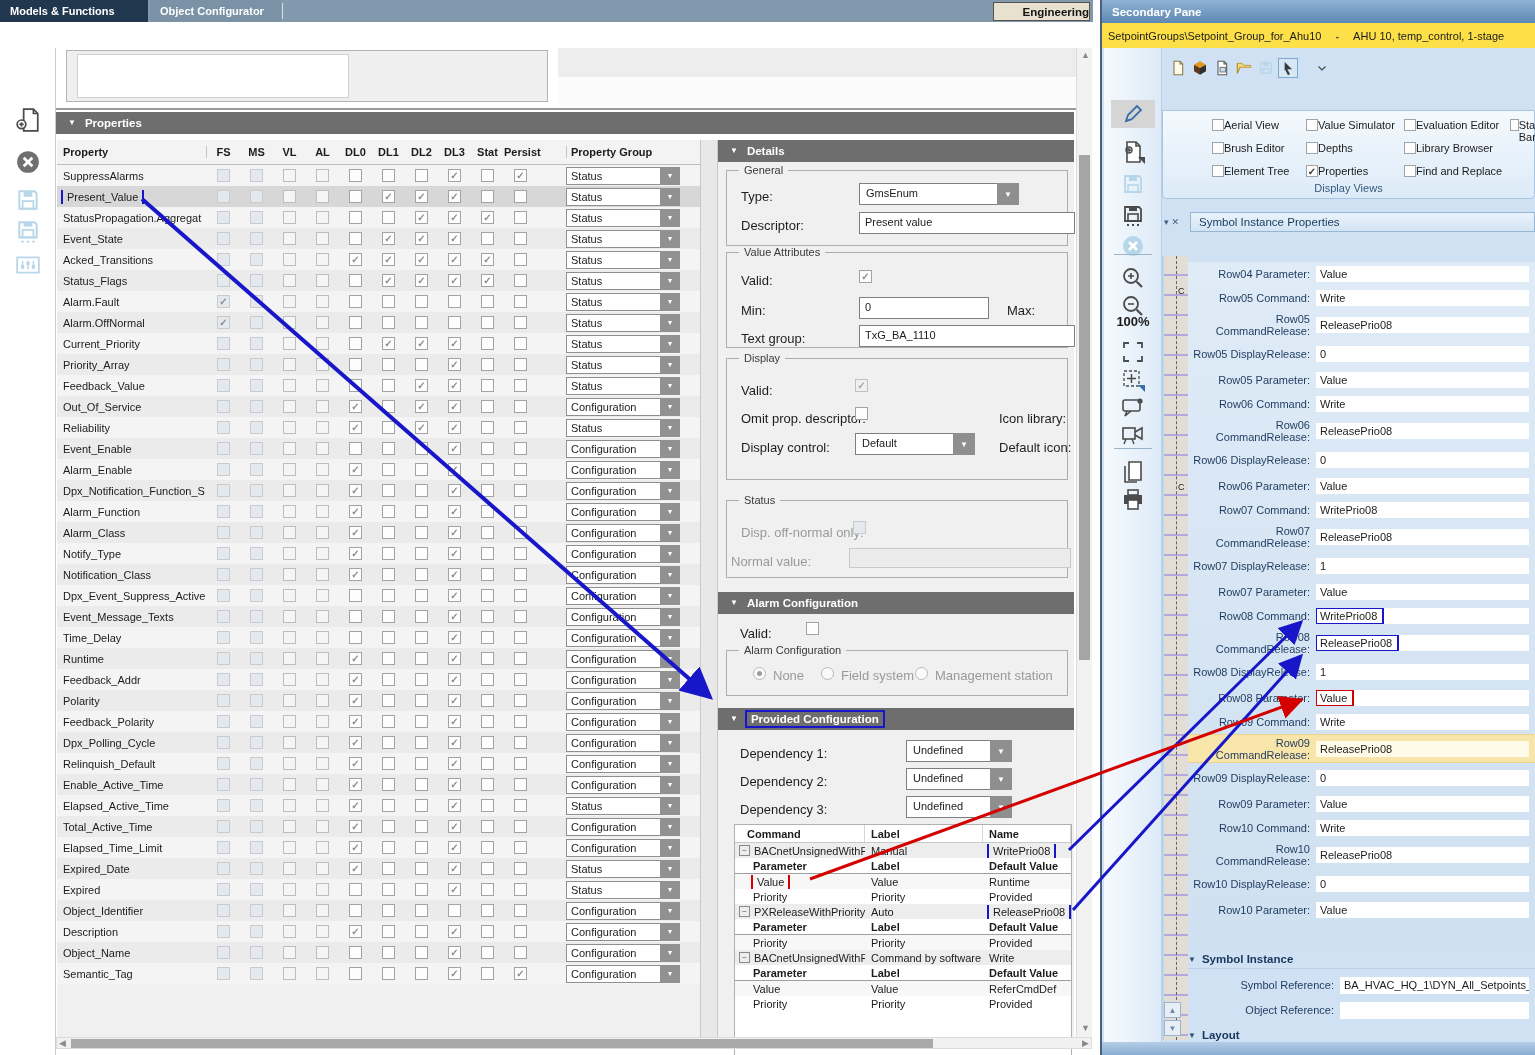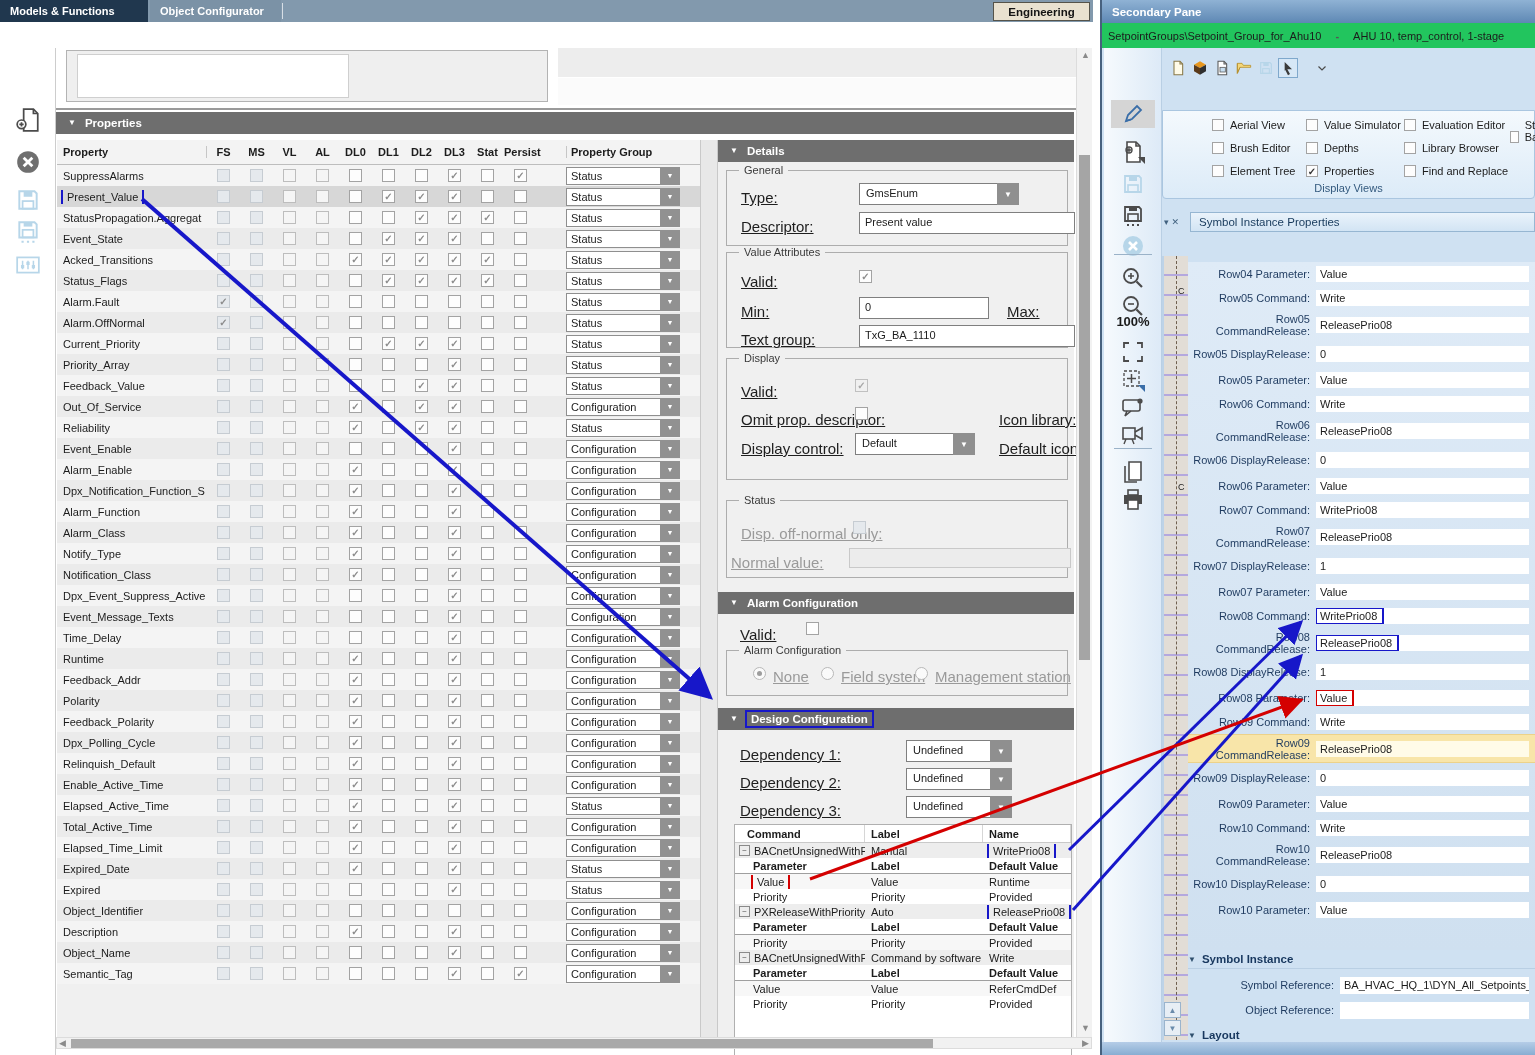--- a/index.html
+++ b/index.html
@@ -9,21 +9,21 @@
 
   
   #topbar{left:0;top:0;width:1093px;height:22px;background:#8299ad;}
   .toptab{position:absolute;top:0;height:22px;color:#fff;font-weight:bold;font-size:11px;
           display:flex;align-items:center;padding:0 10px;box-sizing:border-box;}
   #tab-models{left:0;width:148px;background:#20374e;}
   #tab-objconf{left:150px;width:131px;background:#7b92a6;}
   .topdiv{position:absolute;top:3px;width:1px;height:16px;background:#d7dee5;}
   #eng-btn{position:absolute;left:993px;top:2px;width:97px;height:19px;background:#e9e1d0;
            border:1px solid #55534a;color:#141414;font-weight:bold;font-size:11.5px;
-           display:flex;align-items:center;justify-content:center;box-sizing:border-box;}
+           display:flex;align-items:center;justify-content:flex-end;box-sizing:border-box;}
   #title-row{left:0;top:22px;width:1093px;height:26px;background:#fff;}
   #subtitle{position:absolute;left:8px;top:7px;font-size:11px;color:#1a1a1a;}
 
   
   #main-toolbar{left:0;top:48px;width:56px;height:1007px;background:#fff;border-right:1px solid #cdcdcd;box-sizing:border-box;}
   .tbtn{position:absolute;left:14px;width:28px;height:28px;display:flex;align-items:center;justify-content:center;}
   .icn{display:inline-block;line-height:0;}
   .c-drk{color:#4b4b4b;} .c-mid{color:#6f6f6f;} .c-dis{color:#b7d6e9;} .c-pen{color:#3a6ea8;}
 
   
@@ -59,21 +59,21 @@
   .cb.on::after{content:"\2713";}
   .cb.dcheck{background:#f0f0f0;border-color:#c0c0c0;color:#a7a7a7;}
 
   
   #splitter{left:700px;top:140px;width:18px;height:897px;background:#e8e8e8;border-left:1px solid #c9c9c9;border-right:1px solid #c9c9c9;box-sizing:border-box;}
 
   
   #details-col{left:718px;top:140px;width:356px;height:897px;background:#f0f0f0;}
   .fset{position:absolute;border:1px solid #adadad;box-sizing:border-box;}
   .fset>.leg{position:absolute;top:-7px;left:12px;background:#f0f0f0;padding:0 5px;font-size:11px;color:#3a3a3a;}
-  .lbl{position:absolute;font-size:15px;color:#1e1e1e;white-space:nowrap;text-decoration:underline;}
+  .lbl{position:absolute;font-size:13px;color:#1e1e1e;white-space:nowrap;}
   .lbl.dim{color:#9a9a9a;}
   .tin{position:absolute;background:#fff;border:1px solid #7f7f7f;font-size:11px;padding:3px 5px;box-sizing:border-box;white-space:nowrap;overflow:hidden;}
   .tin.dis{background:#ececec;border-color:#c9c9c9;}
   .combo{position:absolute;display:flex;height:22px;box-sizing:border-box;}
   .combo .ct{flex:1;background:#fff;border:1px solid #7f7f7f;border-right:none;padding:3px 6px;box-sizing:border-box;}
   .combo .cbtn{width:22px;background:#8f8f8f;color:#fff;display:flex;align-items:center;justify-content:center;font-size:8px;}
   .radio{position:absolute;width:13px;height:13px;border-radius:50%;border:1px solid #b8b8b8;background:#fafafa;box-sizing:border-box;}
   .radio.sel::after{content:"";position:absolute;left:3px;top:3px;right:3px;bottom:3px;border-radius:50%;background:#9d9d9d;}
 
   
@@ -100,39 +100,39 @@
   #vscroll .vth{position:absolute;left:2px;width:11px;top:107px;height:505px;background:#a5a5a5;}
   .sarrow{position:absolute;color:#8a8a8a;font-size:9px;left:4px;}
   #hscroll{left:56px;top:1037px;width:1036px;height:12px;background:#f1f1f1;border:1px solid #dcdcdc;box-sizing:border-box;}
   #hscroll .hth{position:absolute;left:14px;top:1px;width:862px;height:9px;background:#a9a9a9;}
   .harrow{position:absolute;top:0px;color:#8a8a8a;font-size:9px;}
 
   
   #sec{left:1100px;top:0;width:435px;height:1055px;background:#cfe1f2;border-left:2px solid #47617e;box-sizing:border-box;}
   #sec-title{position:absolute;left:0;top:0;width:433px;height:23px;background:linear-gradient(#8fb2d4,#5e88b4);
              color:#fff;font-weight:bold;font-size:11.5px;display:flex;align-items:center;padding-left:10px;box-sizing:border-box;}
-  #sec-crumb{position:absolute;left:0;top:23px;width:433px;height:25px;background:#22c55e;display:flex;align-items:center;gap:14px;padding-left:6px;box-sizing:border-box;}
+  #sec-crumb{position:absolute;left:0;top:23px;width:433px;height:25px;background:#fde047;display:flex;align-items:center;gap:14px;padding-left:6px;box-sizing:border-box;}
   #sec-crumb .sep{color:#555;font-weight:bold;}
   #side-toolbar{position:absolute;left:2px;top:48px;width:58px;height:1007px;background:linear-gradient(90deg,#f6fafd,#ddeaf7);border-right:1px solid #b9cfe4;box-sizing:border-box;}
   .sbtn{position:absolute;left:15px;width:28px;height:28px;display:flex;align-items:center;justify-content:center;}
   .sbtn.sel{left:7px;width:44px;background:#d5d5d5;}
   .sdiv{position:absolute;left:10px;width:38px;height:1px;background:#9ab2c8;}
   #zoom-lvl{position:absolute;left:6px;width:46px;text-align:center;font-weight:bold;font-size:13px;color:#1a1a1a;}
 
   
   #qa-icons{position:absolute;left:62px;top:54px;width:371px;height:28px;}
   .qbtn{position:absolute;top:4px;width:20px;height:20px;display:flex;align-items:center;justify-content:center;}
   .qbtn.sel{border:1px solid #7fa8cc;background:#d6e7f6;box-sizing:border-box;}
   #ribbon-tabs{position:absolute;left:60px;top:84px;width:373px;height:26px;}
   .rtab{position:absolute;top:2px;height:24px;display:flex;align-items:center;justify-content:center;
         font-size:11.5px;color:#1f3f63;padding:0 14px;}
   .rtab.sel{background:#fff;border:1px solid #96b6d2;border-bottom:none;border-radius:3px 3px 0 0;box-sizing:border-box;}
   #ribbon{position:absolute;left:60px;top:110px;width:373px;height:89px;background:linear-gradient(#f4f9fd,#dcebf8);
           border:1px solid #aac6e0;border-radius:0 0 4px 4px;box-sizing:border-box;}
-  .dvitem{position:absolute;display:flex;align-items:flex-end;gap:6px;padding-left:41px;}
+  .dvitem{position:absolute;display:flex;align-items:flex-start;gap:0;padding-left:41px;}
   .dvitem .cb{width:12px;height:12px;}
   .dvitem .cb.on{color:#333;}
   #dv-caption{position:absolute;left:0;bottom:4px;width:100%;text-align:center;color:#33597e;font-size:11px;}
 
   
   #dock-mini{position:absolute;left:62px;top:212px;width:26px;height:20px;color:#41617f;font-size:9px;display:flex;align-items:center;gap:3px;}
   #dock-hdr{position:absolute;left:88px;top:212px;width:345px;height:20px;background:linear-gradient(#eaf3fb,#d2e4f4);
             border:1px solid #96b6d2;box-sizing:border-box;display:flex;align-items:center;padding-left:8px;color:#173a5c;font-size:11.5px;}
   #dock-filter{position:absolute;left:88px;top:236px;width:345px;height:20px;border:1px solid #96b6d2;background:#fff;
                box-sizing:border-box;font-family:"Liberation Sans",sans-serif;font-size:11px;padding:0 6px;}
@@ -1767,21 +1767,21 @@
       <span class="radio sel" style="left:26px;top:16px"></span>
       <span class="lbl dim" style="left:46px;top:17px">None</span>
       <span class="radio" style="left:94px;top:16px"></span>
       <span class="lbl dim" style="left:114px;top:17px">Field system</span>
       <span class="radio" style="left:188px;top:16px"></span>
       <span class="lbl dim" style="left:208px;top:17px">Management station</span>
     </div>
 
     <div class="ghdr" style="left:0;top:568px;width:356px;height:22px">
       <span class="tri">▼</span>
-      <span class="annot-b inl">Desigo Configuration</span>
+      <span class="annot-b inl">Provided Configuration</span>
     </div>
     <span class="lbl" style="left:22px;top:606px">Dependency 1:</span>
     <div class="combo" style="left:188px;top:600px;width:106px">
       <span class="ct">Undefined</span>
       <span class="cbtn">▼</span>
     </div>
     <span class="lbl" style="left:22px;top:634px">Dependency 2:</span>
     <div class="combo" style="left:188px;top:628px;width:106px">
       <span class="ct">Undefined</span>
       <span class="cbtn">▼</span>

